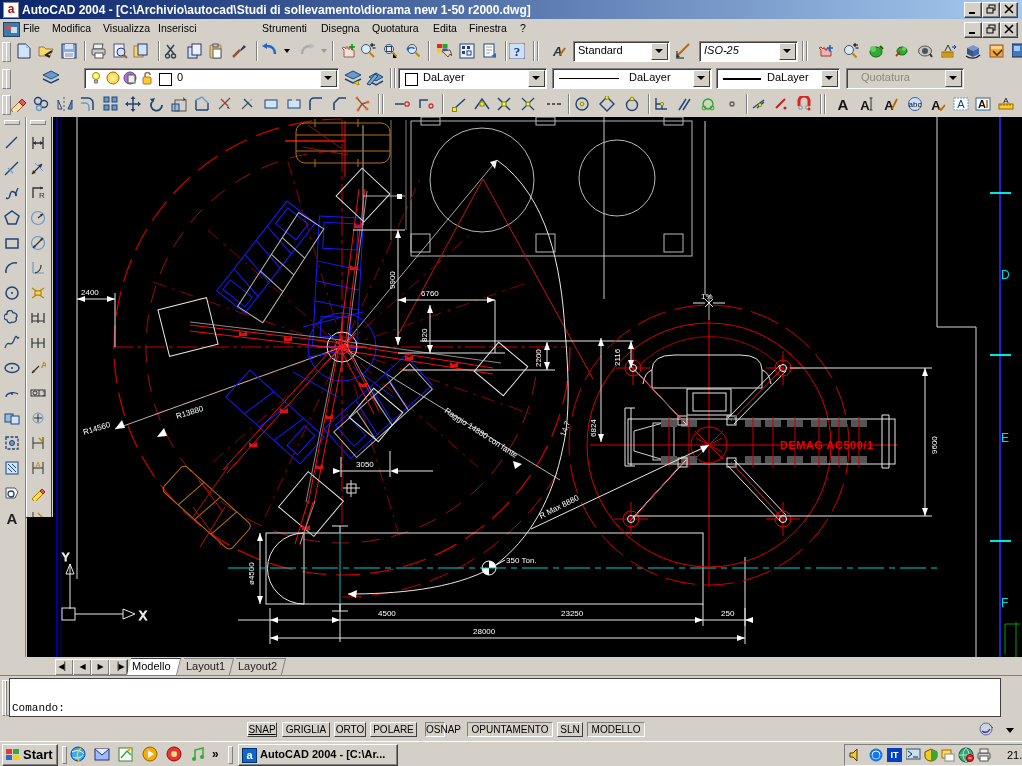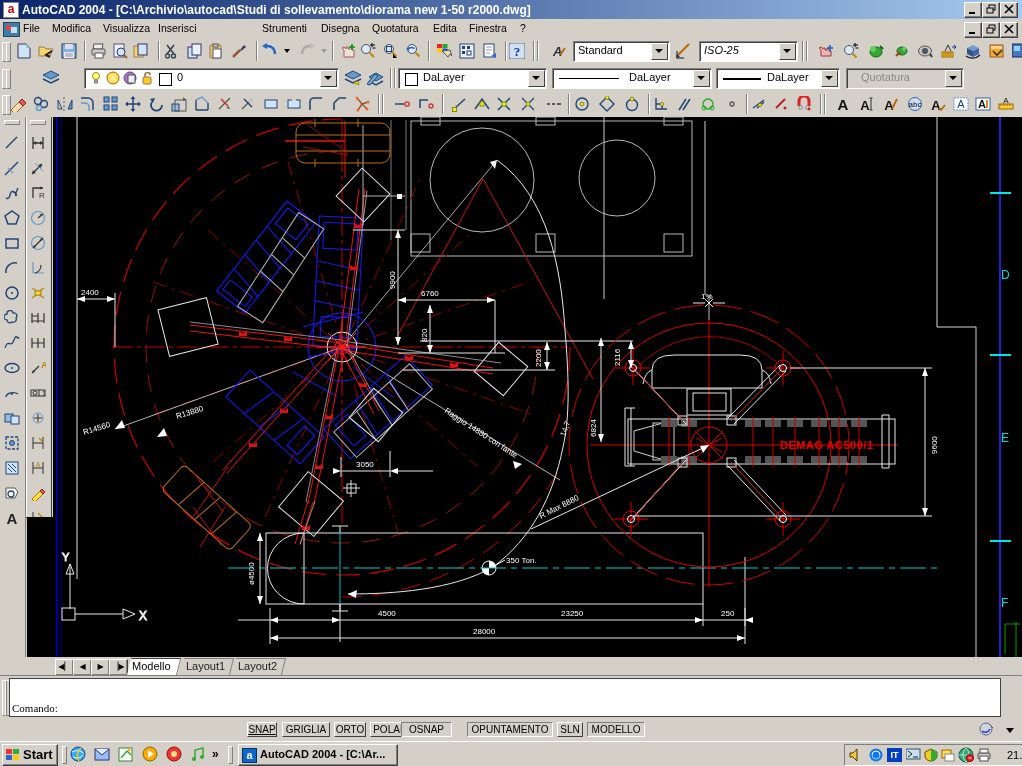--- a/index.html
+++ b/index.html
@@ -26,21 +26,21 @@
 .combo .cbtn{position:absolute;right:1px;top:1px;bottom:1px;width:15px;background:#d4d0c8;border-top:1px solid #fff;border-left:1px solid #fff;border-right:1px solid #404040;border-bottom:1px solid #404040;}
 .combo .cbtn:after{content:"";position:absolute;left:3px;top:5px;border-left:4px solid transparent;border-right:4px solid transparent;border-top:4px solid #000;}
 
 #leftdock{top:117px;left:0;width:53px;height:540px;background:#d4d0c8;}
 
 #canvas{top:117px;left:53px;width:969px;height:540px;background:#000;}
 
 #tabrow{top:657px;left:0;width:1022px;height:19px;background:#d4d0c8;font-size:11px;}
 
 #cmdwin{top:676px;left:0;width:1022px;height:43px;background:#d4d0c8;}
-#cmdtext{position:absolute;left:9px;top:2px;width:990px;height:37px;background:#fff;border:1px solid #404040;font-family:Liberation Serif, serif;font-size:11px;color:#000;}
+#cmdtext{position:absolute;left:9px;top:2px;width:990px;height:37px;background:#fff;border:1px solid #404040;font-family:Liberation Mono, monospace;font-size:11px;color:#000;}
 
 #statusbar{top:719px;left:0;width:1022px;height:22px;background:#d4d0c8;font-size:11px;}
 .sbtn{position:absolute;top:3px;height:15px;line-height:14px;box-sizing:border-box;text-align:center;font-size:10px;color:#000;}
 
 #taskbar{top:741px;left:0;width:1022px;height:25px;background:#d4d0c8;border-top:1px solid #fff;}
 </style>
 </head>
 <body>
 <div id="titlebar" class="abs">
   <div class="ticon">a</div>
@@ -1044,21 +1044,21 @@
   <div class="grip" style="left:5px;top:4px;height:34px;"></div>
   <div id="cmdtext">
       <div style="position:absolute;left:2px;bottom:2px;">Comando:</div>
     </div>
 </div>
 <div id="statusbar" class="abs">
 <div class="sbtn raised" style="left:247px;width:30px;text-decoration:underline;">SNAP</div>
 <div class="sbtn raised" style="left:282px;width:48px;">GRIGLIA</div>
 <div class="sbtn raised" style="left:334px;width:32px;">ORTO</div>
 <div class="sbtn raised" style="left:370px;width:47px;">POLARE</div>
-<div class="sbtn sunken" style="left:401px;width:51px;background:#d4d0c8;">OSNAP</div>
+<div class="sbtn sunken" style="left:425px;width:20px;background:#d4d0c8;">OSNAP</div>
 <div class="sbtn sunken" style="left:467px;width:86px;background:#d4d0c8;">OPUNTAMENTO</div>
 <div class="sbtn raised" style="left:557px;width:26px;">SLN</div>
 <div class="sbtn sunken" style="left:587px;width:58px;background:#d4d0c8;">MODELLO</div>
 <span style="position:absolute;left:978px;top:2px;"><svg width="18" height="16">
         <ellipse cx="8" cy="8" rx="6" ry="6" fill="#cdd5dd" stroke="#668"></ellipse>
         <path d="M4 10c2 2 6 2 8-2" stroke="#33c" fill="none" stroke-width="1.5"></path>
         <path d="M11 3l4 4" stroke="#555"></path>
       </svg></span>
 <span style="position:absolute;left:1006px;top:9px;border-left:4px solid transparent;border-right:4px solid transparent;border-top:5px solid #000;"></span>
 </div>

